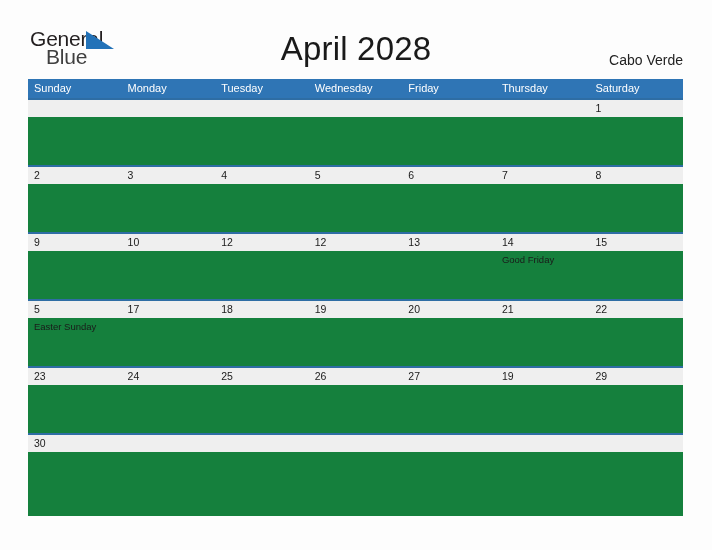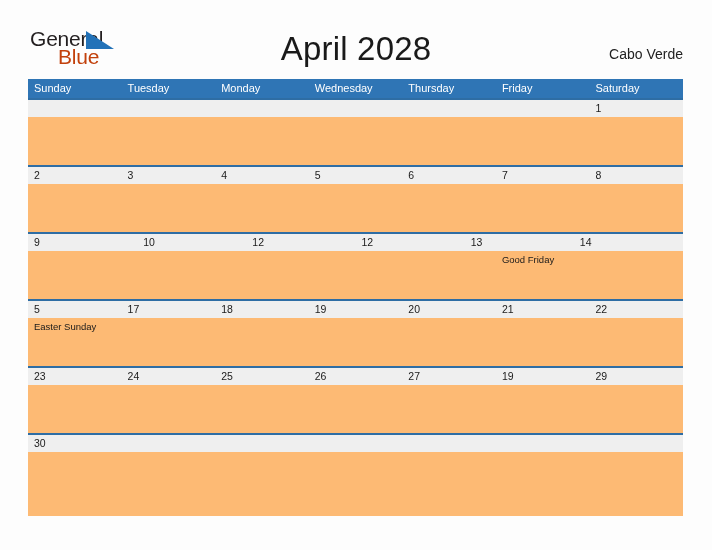--- a/index.html
+++ b/index.html
@@ -33,25 +33,25 @@
     left: 0;
     top: 0;
     font-size: 21px;
     letter-spacing: -0.2px;
     color: #231f20;
     line-height: 22px;
     white-space: nowrap;
   }
   .logo-blue {
     position: absolute;
-    left: 28px;
+    left: 16px;
     top: 18px;
     font-size: 21px;
     letter-spacing: -0.2px;
-    color: #c2410c;
+    color: #404040;
     line-height: 22px;
     white-space: nowrap;
   }
   .logo-triangle {
     position: absolute;
     left: 56px;
     top: 3px;
     width: 28px;
     height: 22px;
   }
@@ -64,21 +64,21 @@
     text-align: center;
     font-size: 33px;
     color: #1a1a1a;
     font-weight: normal;
     letter-spacing: 0.2px;
   }
 
   .country-label {
     position: absolute;
     right: 29px;
-    top: 46px;
+    top: 52px;
     font-size: 14px;
     color: #222222;
   }
 
   
   .calendar {
     position: absolute;
     left: 28px;
     top: 79px;
     width: 655px;
@@ -119,21 +119,21 @@
     font-size: 10.5px;
     line-height: 17px;
     color: #1a1a1a;
     padding-left: 6px;
     box-sizing: border-box;
   }
 
   .event-strip {
     display: flex;
     height: 64px;
-    background: #fdba74;
+    background: #15803d;
   }
   .event-cell {
     flex: 1 1 0;
     font-size: 9.5px;
     line-height: 14px;
     color: #1a1a1a;
     padding-left: 6px;
     padding-top: 2px;
     box-sizing: border-box;
     white-space: nowrap;
@@ -158,25 +158,25 @@
   <div class="calendar-title">April 2028</div>
 
   <div class="country-label">Cabo Verde</div>
 
 </div>
 
 <div class="calendar">
 
   <div class="weekday-header">
     <div class="weekday-cell">Sunday</div>
+    <div class="weekday-cell">Monday</div>
     <div class="weekday-cell">Tuesday</div>
-    <div class="weekday-cell">Monday</div>
     <div class="weekday-cell">Wednesday</div>
+    <div class="weekday-cell">Friday</div>
     <div class="weekday-cell">Thursday</div>
-    <div class="weekday-cell">Friday</div>
     <div class="weekday-cell">Saturday</div>
   </div>
 
   <div class="week-row">
     <div class="date-strip">
       <div class="date-cell"></div>
       <div class="date-cell"></div>
       <div class="date-cell"></div>
       <div class="date-cell"></div>
       <div class="date-cell"></div>
@@ -216,20 +216,21 @@
   </div>
 
   <div class="week-row">
     <div class="date-strip">
       <div class="date-cell">9</div>
       <div class="date-cell">10</div>
       <div class="date-cell">12</div>
       <div class="date-cell">12</div>
       <div class="date-cell">13</div>
       <div class="date-cell">14</div>
+      <div class="date-cell">15</div>
     </div>
     <div class="event-strip">
       <div class="event-cell"></div>
       <div class="event-cell"></div>
       <div class="event-cell"></div>
       <div class="event-cell"></div>
       <div class="event-cell"></div>
       <div class="event-cell">Good Friday</div>
       <div class="event-cell"></div>
     </div>

